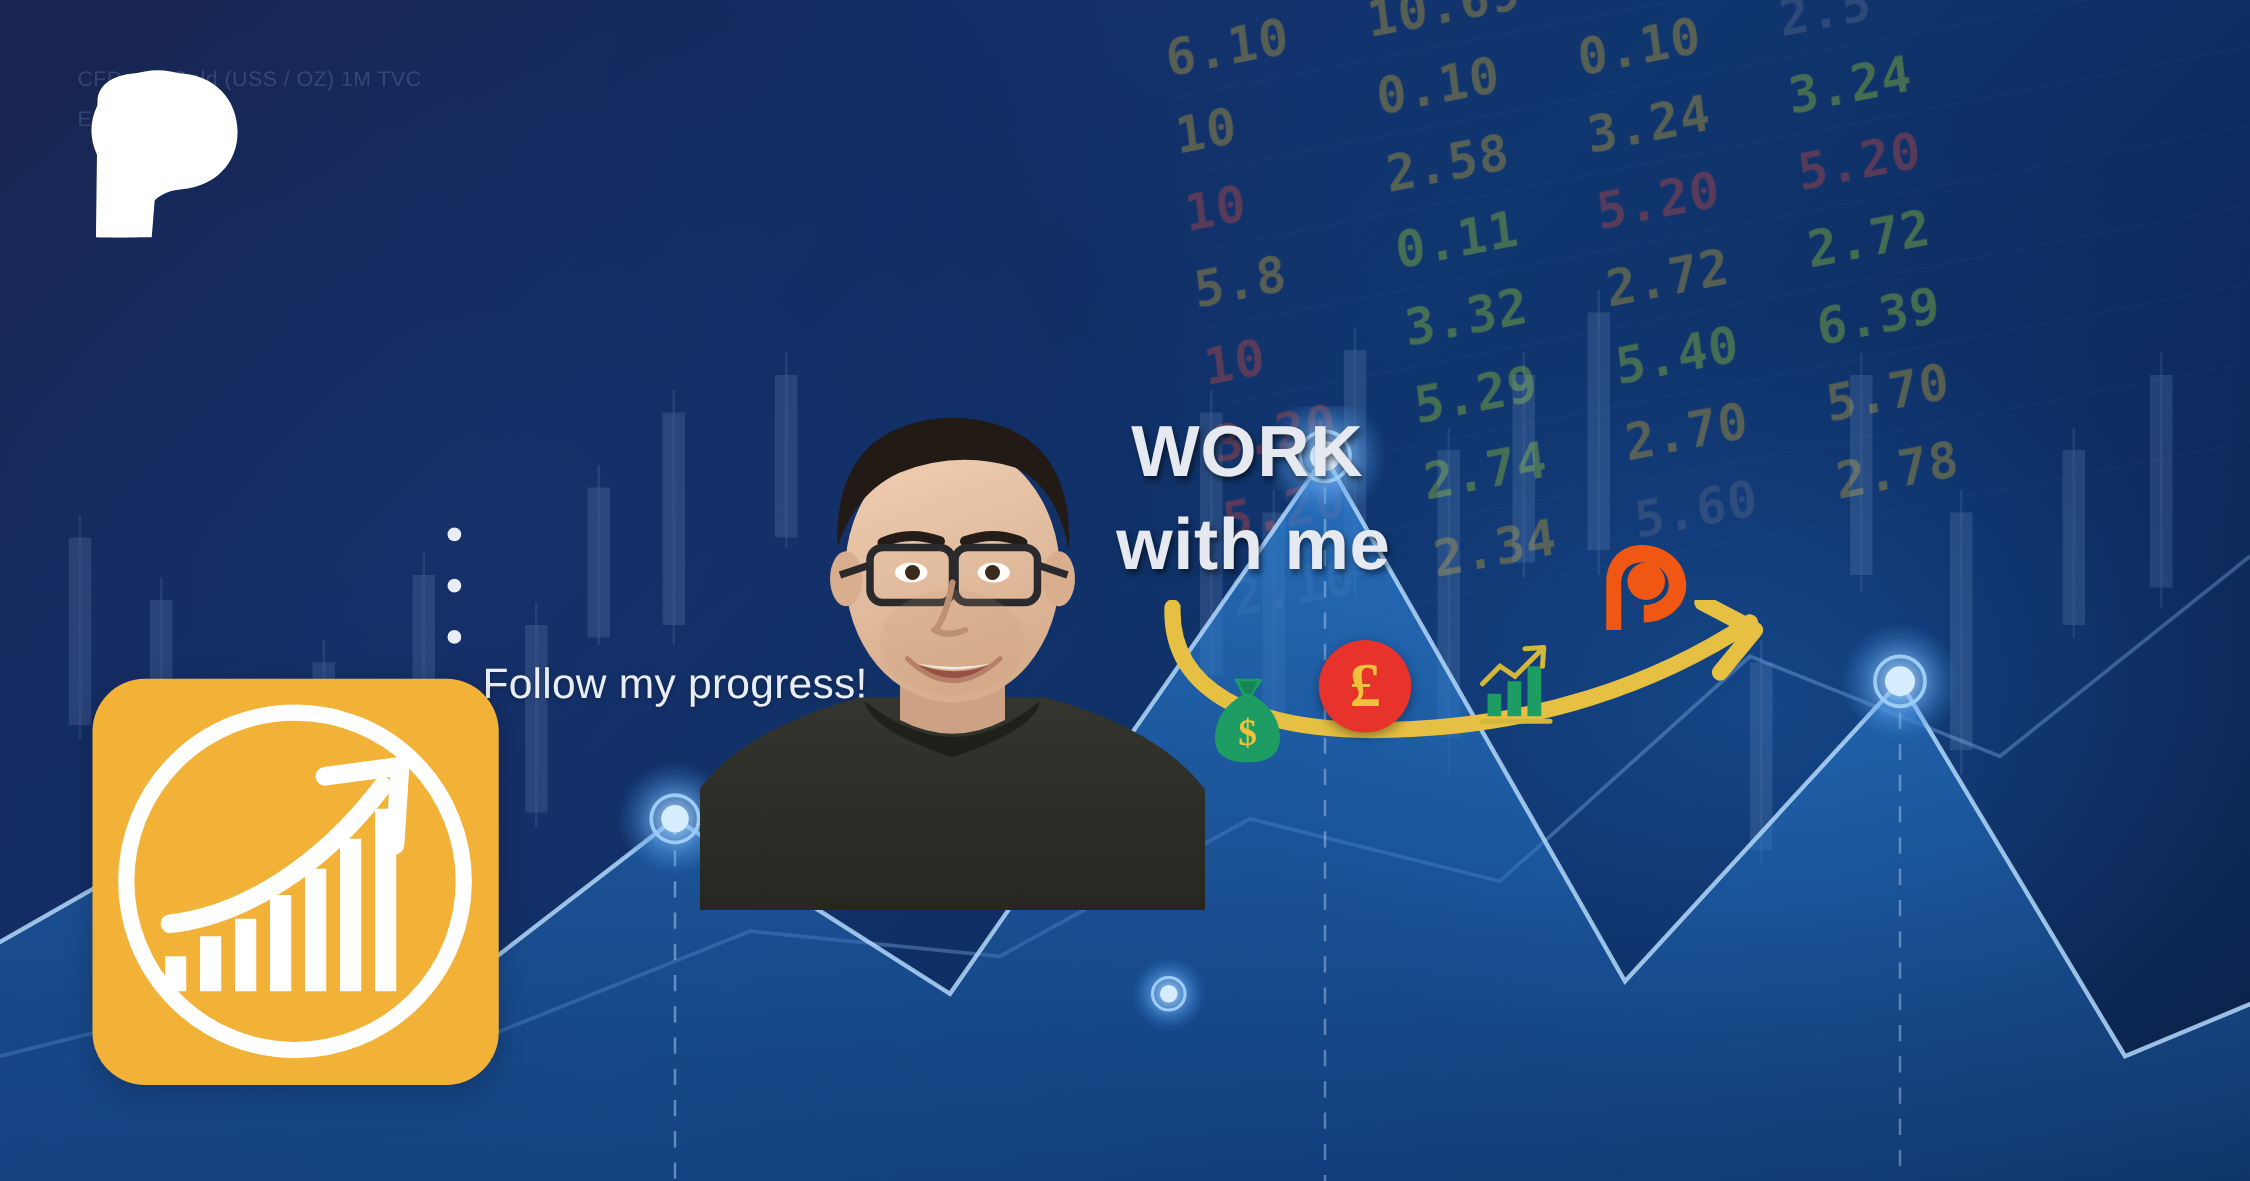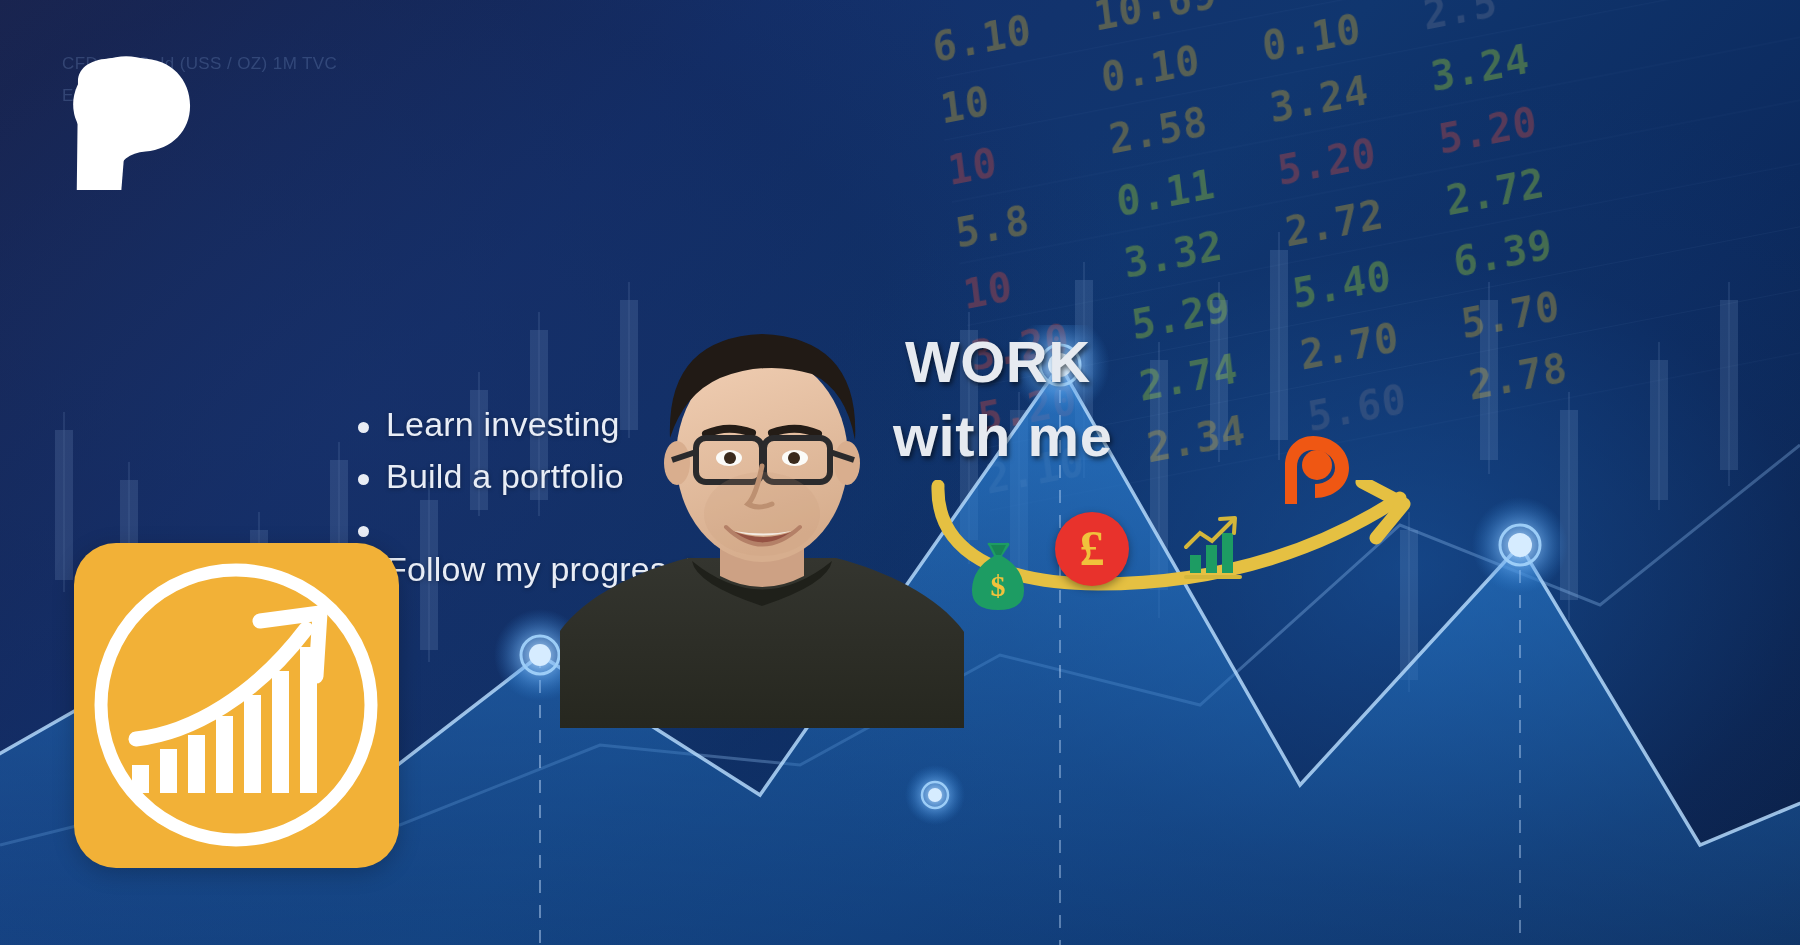--- a/index.html
+++ b/index.html
@@ -217,25 +217,23 @@
   <svg class="patreon-logo" viewBox="0 0 100 112">
     <path fill="#ffffff" d="M58 3 C84 3 99 21 99 42 C99 63 84 78 62 80 C49 81 40 88 37 100 L33 112 L6 112 L6 22 C6 10 18 3 34 3 Z"></path>
     <path fill="#ffffff" d="M6 30 C6 13 22 2 44 2 C70 2 90 18 90 41 C90 62 73 76 52 76 C42 76 35 81 32 92 L26 112 L5 112 Z"></path>
     <ellipse fill="#ffffff" cx="46" cy="41" rx="44" ry="40"></ellipse>
     <path fill="#ffffff" d="M22 62 L46 62 L42 112 L16 112 Z"></path>
   </svg>
 
   <div class="bullets">
     <div class="bullet-line">
       <span class="bullet-dot"></span>
-      <span class="bullet-text">Learn investing</span>
     </div>
     <div class="bullet-line">
       <span class="bullet-dot"></span>
-      <span class="bullet-text">Build a portfolio</span>
     </div>
     <div class="bullet-line">
       <span class="bullet-dot"></span>
     </div>
     <div class="bullet-line">
       <span class="bullet-dot"></span>
       <span class="bullet-text">Follow my progress!</span>
     </div>
   </div>
 

